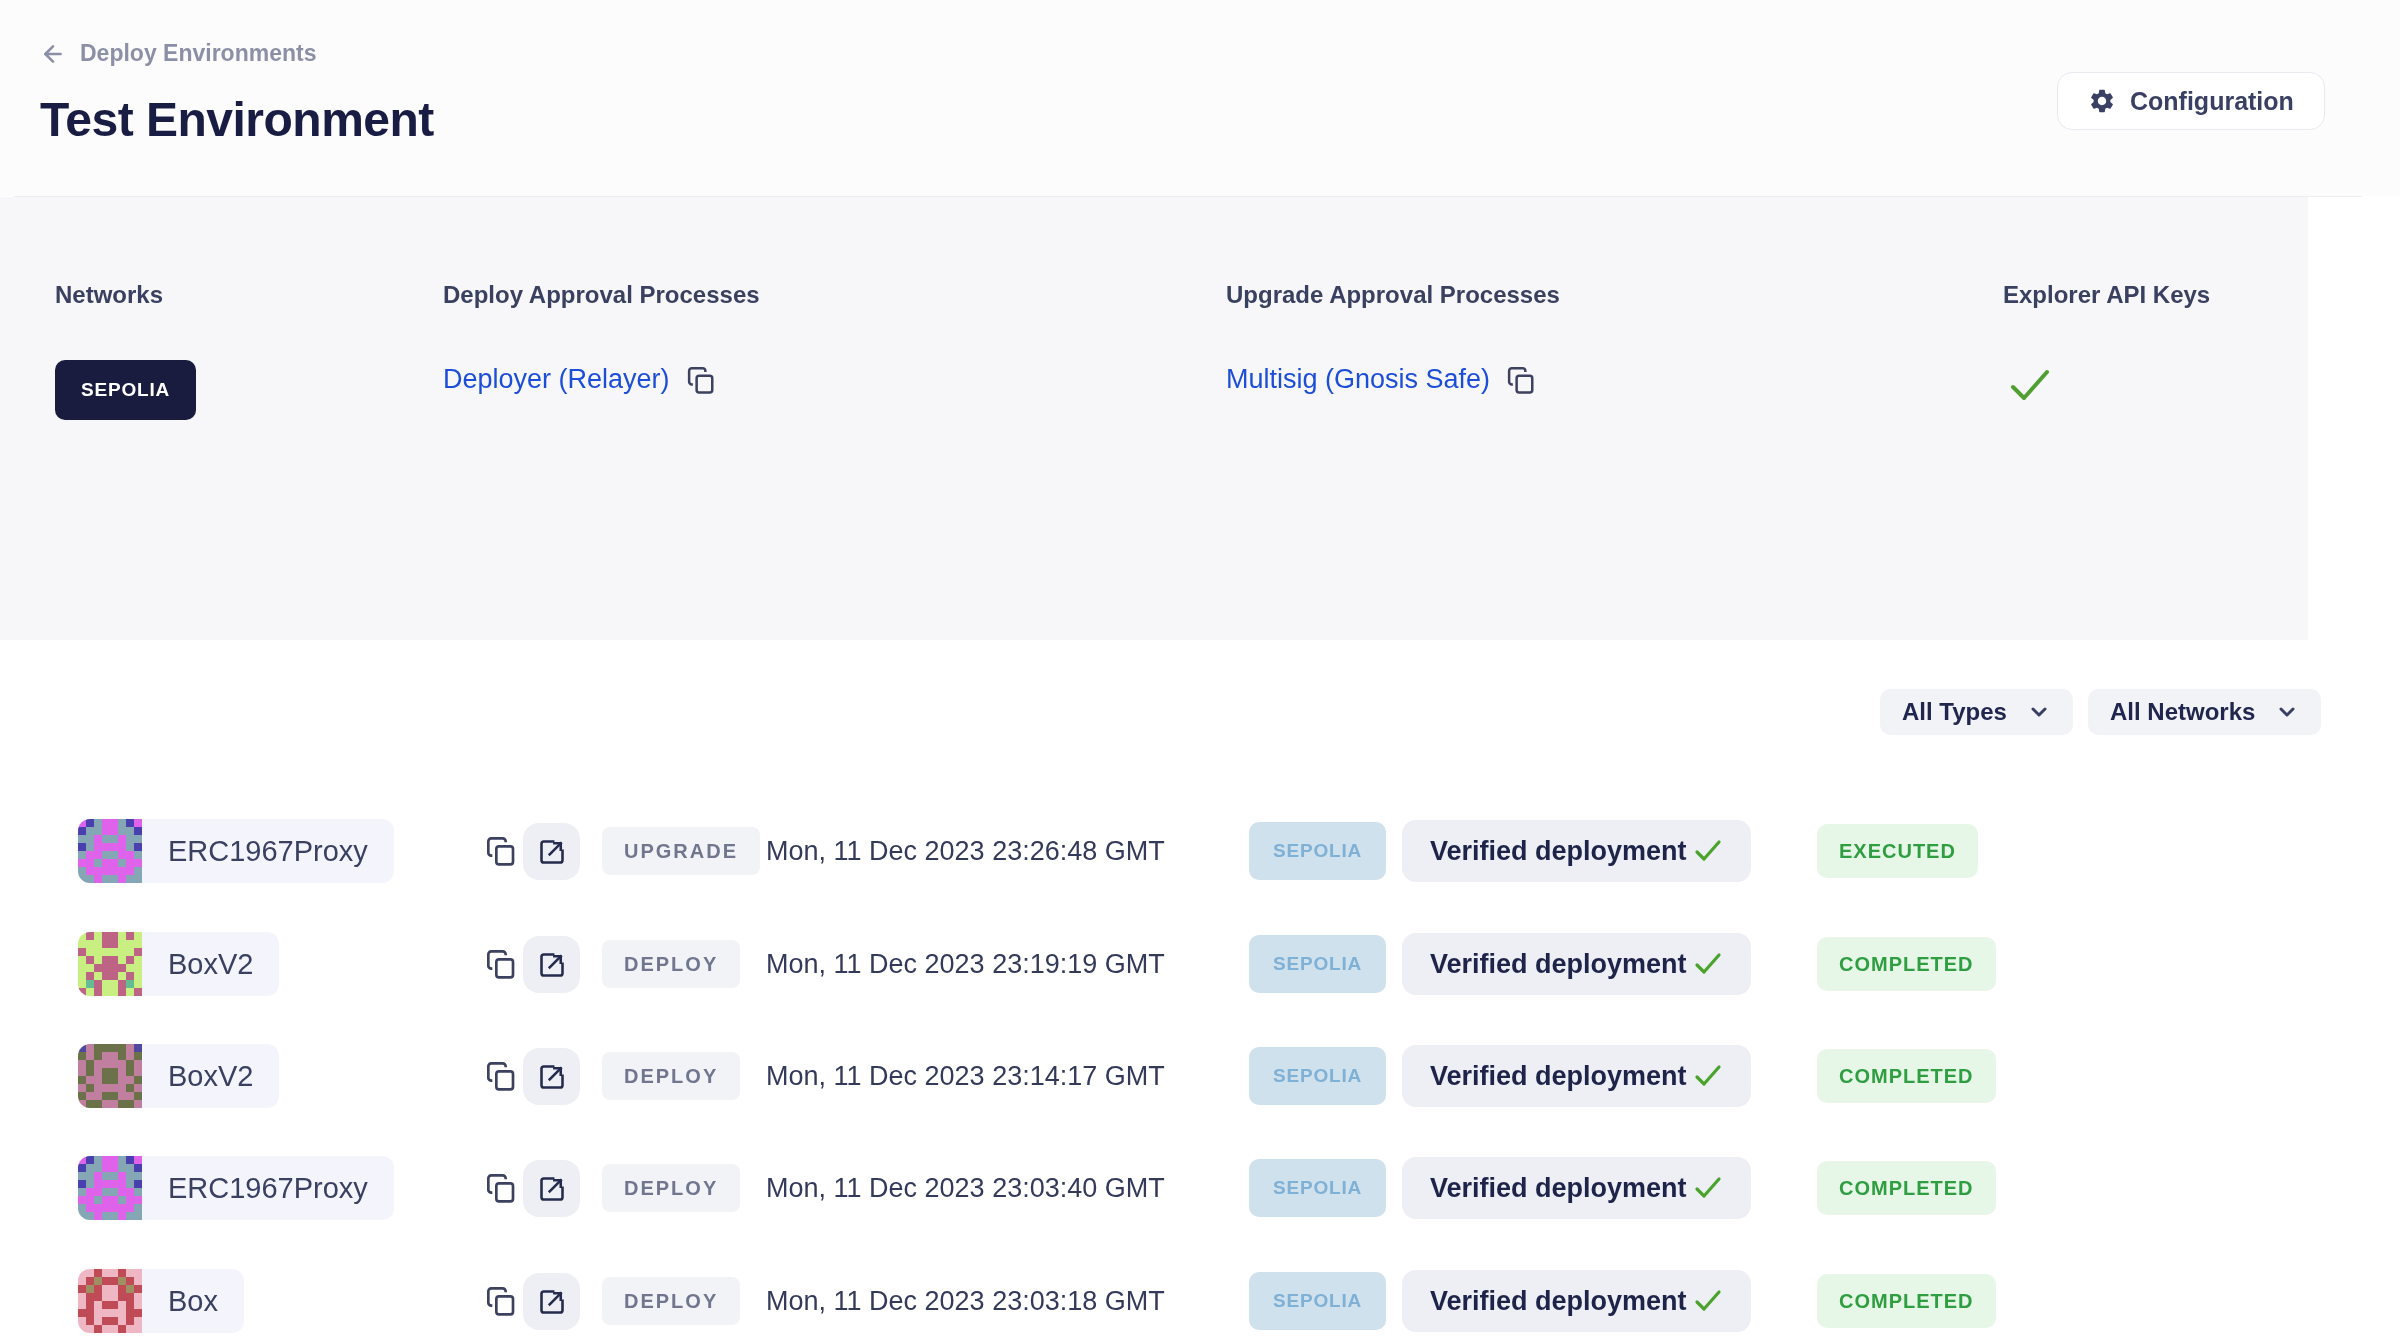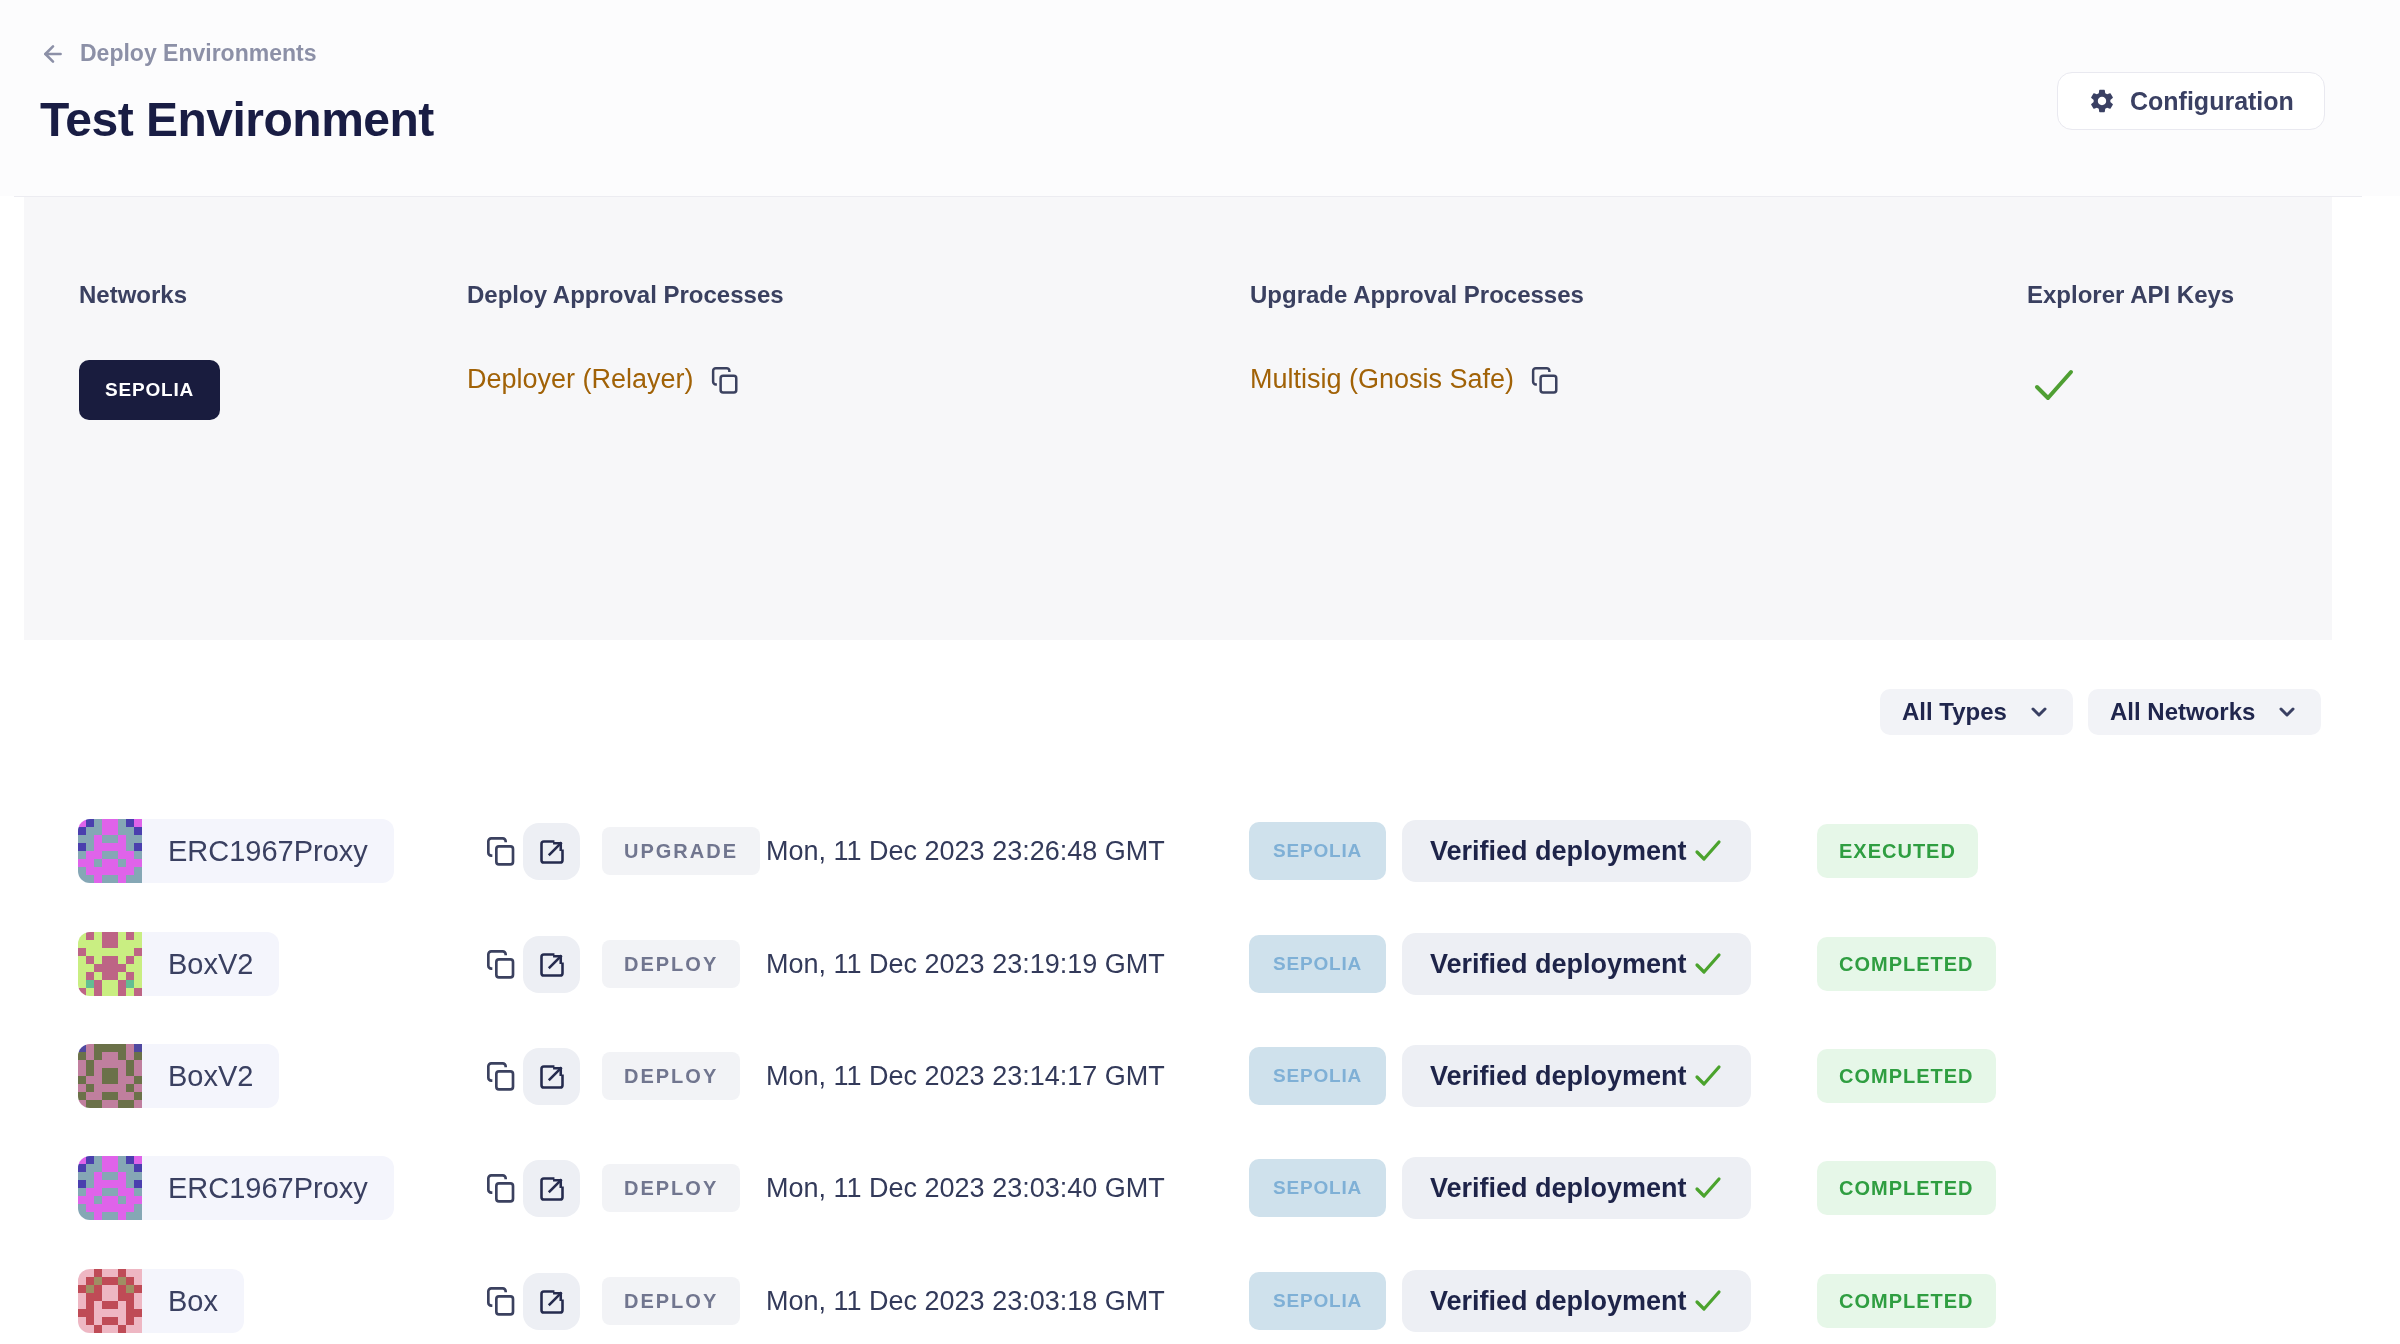--- a/index.html
+++ b/index.html
@@ -10,26 +10,26 @@
   
   .top { position:absolute; left:0; top:0; width:2400px; height:196px; background:#fcfcfd; }
   .breadcrumb { position:absolute; left:40px; top:40px; display:flex; align-items:center; gap:14px;
                 color:#8c90a7; font-size:23px; font-weight:600; cursor:pointer; }
   .page-title { position:absolute; left:40px; top:92px; font-size:48px; font-weight:700; color:#191d44; letter-spacing:-0.5px; }
   .config-btn { position:absolute; left:2057px; top:72px; height:58px; padding:8px 30px; display:flex; align-items:center; gap:14px;
                 background:#ffffff; border:1px solid #e9e9f0; border-radius:15px; font-size:25px; font-weight:600; color:#3a4063; cursor:pointer; }
   .divider { position:absolute; left:14px; right:38px; top:196px; height:1px; background:#ececf1; }
 
   
-  .band { position:absolute; left:0; top:197px; width:2308px; height:443px; background:#f7f7f9;margin-left:24px; }
+  .band { position:absolute; left:0; top:197px; width:2308px; height:443px; background:#f7f7f9; }
   .col-head { position:absolute; top:84px; font-size:24px; font-weight:700; color:#3a4060; }
   .ch-networks { left:55px; } .ch-deploy { left:443px; } .ch-upgrade { left:1226px; } .ch-explorer { left:2003px; }
   .net-badge { position:absolute; left:55px; top:163px; height:60px; padding:0 26px; display:flex; align-items:center;
                background:#191c3e; color:#ffffff; border-radius:10px; font-size:19px; font-weight:800; letter-spacing:0.8px; }
-  .env-cell { position:absolute; top:167px; display:flex; align-items:center; gap:16px; font-size:27px; color:#a16207; }
+  .env-cell { position:absolute; top:167px; display:flex; align-items:center; gap:16px; font-size:27px; color:#1d4ed8; }
   .cell-deploy { left:443px; } .cell-upgrade { left:1226px; }
   .copy-btn { display:inline-flex; cursor:pointer; }
   .env-check { position:absolute; left:2007px; top:168px; cursor:default; }
 
   
   .history-title { position:absolute; left:38px; top:691px; font-size:35px; font-weight:500; color:#3e4466; }
   .filter { position:absolute; top:689px; height:46px; padding:0 22px; display:flex; align-items:center; gap:20px;
             background:#f2f3f7; border-radius:10px; font-size:24px; font-weight:600; color:#20264d; cursor:pointer; }
   .filter-types { left:1880px; } .filter-networks { left:2088px; }
 

